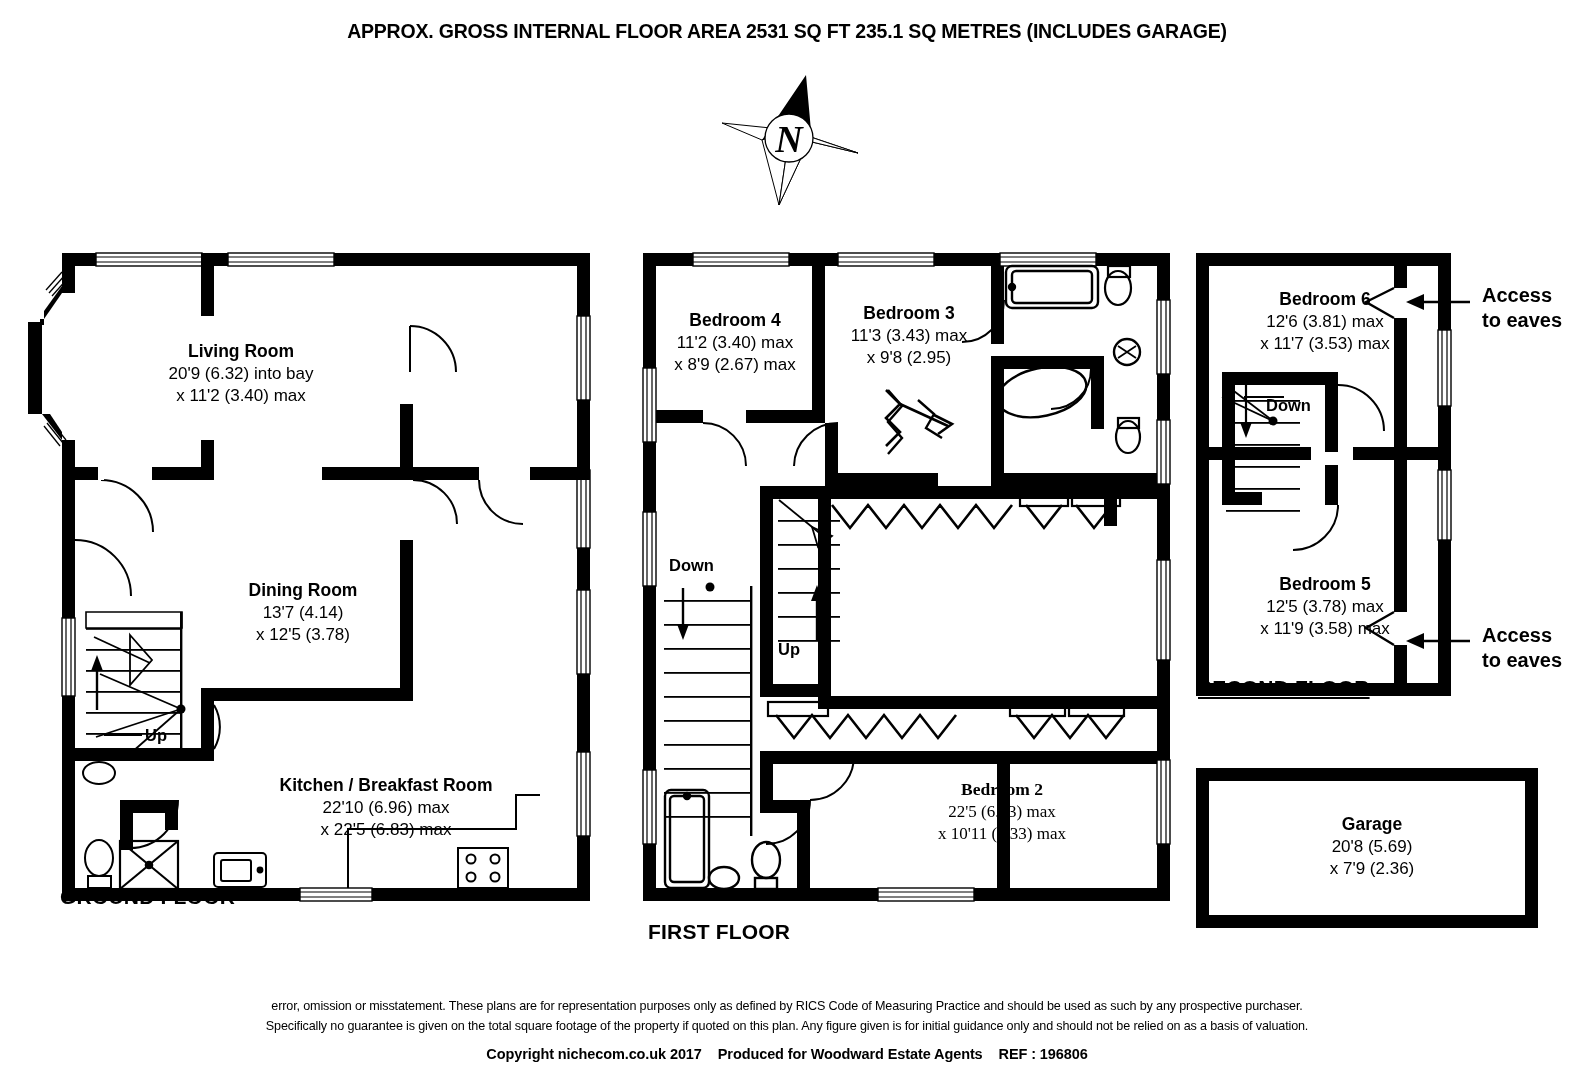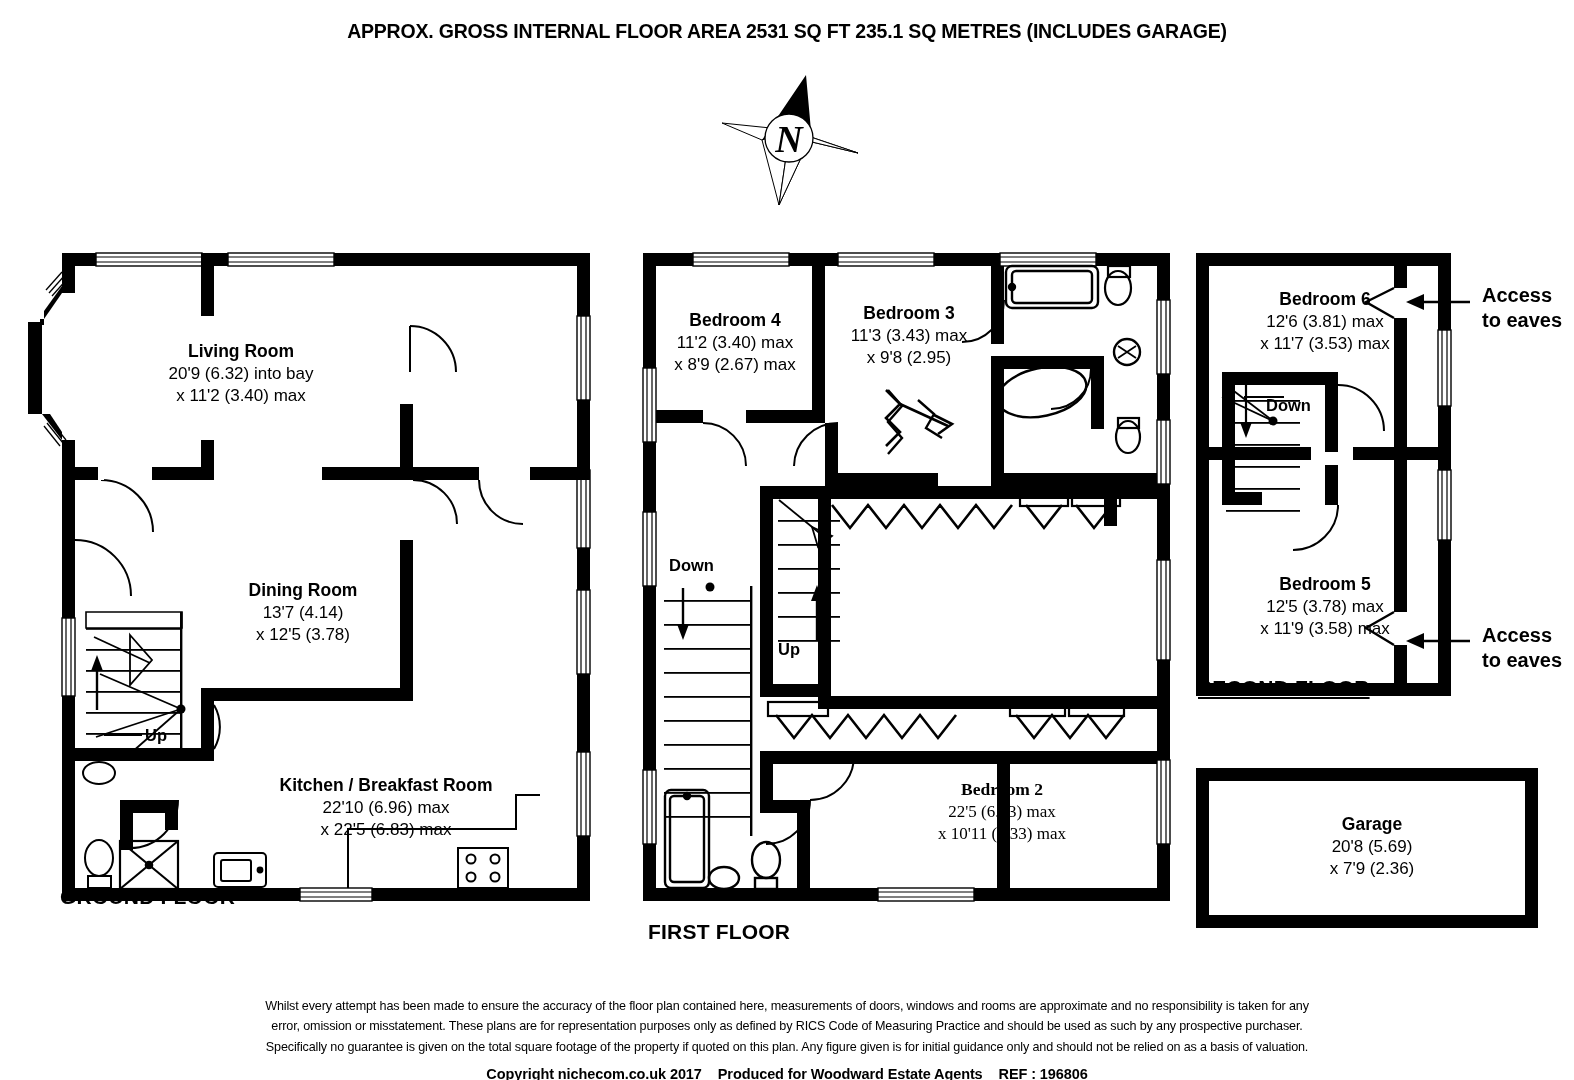--- a/index.html
+++ b/index.html
@@ -581,21 +581,20 @@
 
   <div class="floor-title" style="left:1198px; top:676px;text-decoration:underline;">SECOND FLOOR</div>
 
   <div class="room" style="left:1276px; top:813px; width:192px;">
     <span class="rname">Garage</span>
     <span class="rdim">20'8 (5.69)</span>
     <span class="rdim">x 7'9 (2.36)</span>
   </div>
 
   <div class="footer" style="top:996px;">
-    <div class="dis">Whilst every attempt has been made to ensure the accuracy of the floor plan contained here, measurements of doors, windows and rooms are approximate and no responsibility is taken for any</div>
     <div class="dis">error, omission or misstatement. These plans are for representation purposes only as defined by RICS Code of Measuring Practice and should be used as such by any prospective purchaser.</div>
     <div class="dis">Specifically no guarantee is given on the total square footage of the property if quoted on this plan. Any figure given is for initial guidance only and should not be relied on as a basis of valuation.</div>
     <div class="cr">
       <span>Copyright nichecom.co.uk 2017</span><span class="gap"></span><span>Produced for Woodward Estate Agents</span><span class="gap"></span><span>REF : 196806</span>
     </div>
   </div>
 
 </div>
 
 </body></html>

